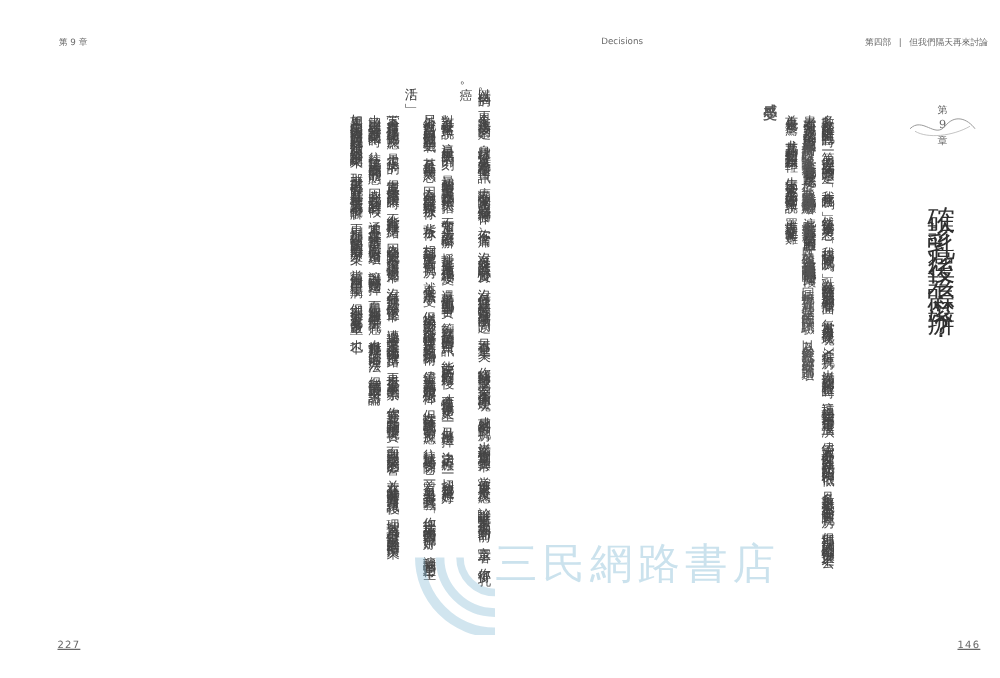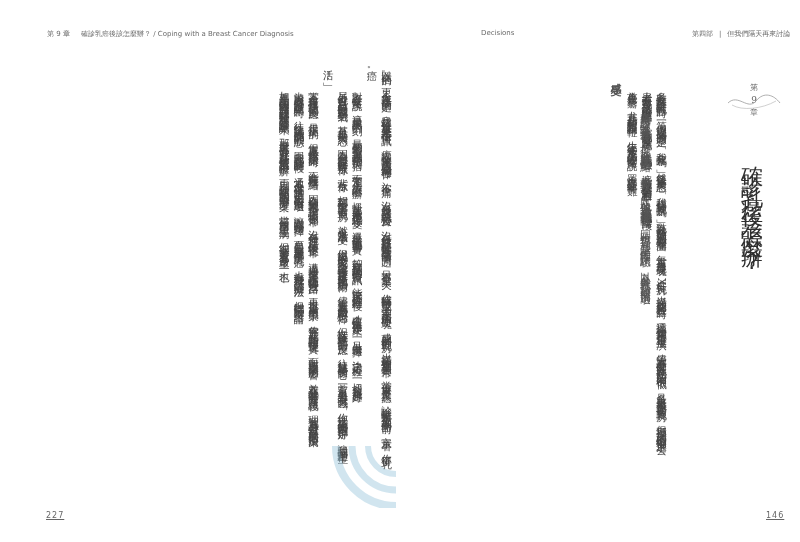--- a/index.html
+++ b/index.html
@@ -77,21 +77,20 @@
     position: absolute; left: 68px; top: 40px; font-size: 20px; color: rgba(140,190,215,0.45);
     font-family: "DejaVu Sans", sans-serif; white-space: nowrap;
   }
   .wm-arc { position: absolute; left: 0; top: 0; }
 </style>
 </head>
 <body>
 
 <div class="page left">
   <span class="hdr-chapnum">第 9 章</span>
-  <span class="hdr-title">確診乳癌後該怎麼辦？ / Coping with a Breast Cancer Diagnosis</span>
 
   <div class="vblock left-body">
     <p class="noindent">以置信的。更令人無法接受的是，身體往往沒有事先給予任何警訊：癌症不像闌尾炎或心臟病發作，你不會痛、沒有發炎症狀或噁心反胃，沒有任何症狀提醒你注意身體出了問題。只不過是某一天，你或醫師發現了一個完全不痛的小硬塊，或是例行的乳房X光攝影檢查到某個異常，當你還來不及反應，診斷就措手不及地來到面前，宣示著：你得了乳癌。</p>
     <p>對許多女性來說，這是最黑暗的一刻。最初的震驚會讓人感到茫然失措，不知道下一步該怎麼辦，掙扎著要麻木地拒絕接受，還是驚慌地面對事實。等到取得足夠的醫療資訊，能決定可行的療程後，才會慢慢振作起來。一旦做出選擇、決定了療程，一切就會越來越好。</p>
     <p>另外也會對自己的身體感到生氣，甚至是勃然大怒，因為它怎麼能這樣背叛你。背叛你？想到可能會失去一個乳房，就令人無法承受，但燃燒的怒火又可能讓你倉促決定接受乳房切除術。儘管失去乳房的念頭很恐怖，但女性確診乳癌的第一反應，往往就是要切除它。曾有一名患者對我大喊：「你把這該死的東西割掉好了，讓我回到正常生活！」</p>
     <p>當下會有這種情緒化的反應，是很正常的，但真正要做治療決策時，不能有這種情緒。因為切除乳房不會讓一切恢復如常，沒有任何方法能「恢復正常」。遭逢變故會讓人生彷彿轉進岔路，再也不是原來的風景了。你需要花一點時間接受現實，面對癌症帶來的影響，並在充分瞭解各方面資訊後，理智地為身心做出最好的治療決策。</p>
     <p>由於患者得知診斷結果時，往往會陷入極脆弱的狀態，因此我在看診的時候，通常不會在確診當下列出所有治療選項，讓對方開始選擇，而是告知患者她罹患了乳癌，也有幾種可行的治療方法，但我們隔天再來討論。</p>
     <p>如果是由某個醫療醫師或婦科醫師來告知診斷結果，那麼患者可能好究竟是什麼情形都不瞭解，更別提評估完整的因應治療方案了。當得知自己患了重病，但卻不清楚究竟有多嚴重，也不</p>
   </div>
 
@@ -130,13 +129,14 @@
 
   <span class="folio">146</span>
 </div>
 
 <div class="watermark">
   <svg class="wm-arc" width="80" height="80" viewBox="0 0 80 80">
     <path d="M70 78 A 60 60 0 0 1 10 18" fill="none" stroke="rgba(140,190,215,0.4)" stroke-width="8"></path>
     <path d="M70 62 A 44 44 0 0 1 26 18" fill="none" stroke="rgba(140,190,215,0.4)" stroke-width="7"></path>
     <path d="M70 46 A 28 28 0 0 1 42 18" fill="none" stroke="rgba(140,190,215,0.4)" stroke-width="6"></path>
   </svg>
+  <span class="wm-text">三民網路書店</span>
 </div>
 
 </body></html>

